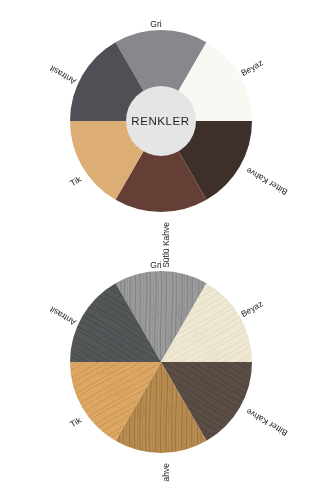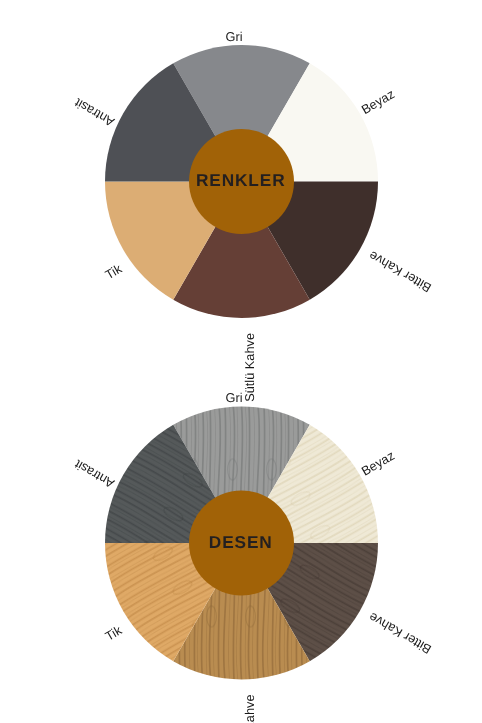--- a/index.html
+++ b/index.html
@@ -42,25 +42,24 @@
   }
   .hub {
     position: absolute;
     left: 50%;
     top: 50%;
     width: 70px;
     height: 70px;
     margin-left: -35px;
     margin-top: -35px;
     border-radius: 50%;
-    background: #a16207;
+    background: #e5e5e5;
     display: flex;
     align-items: center;
     justify-content: center;
-    font-weight: bold;
   }
   .hub-label {
     font-size: 11.5px;
     color: #231f20;
     letter-spacing: 0.6px;
     white-space: nowrap;
   }
   .seg-label {
     position: absolute;
     left: 50%;
@@ -201,23 +200,20 @@
         </defs>
       <g>
           <path d="M 91 91 L 45.50000000000002 12.191688255616072 A 91 91 0 0 1 136.5 12.191688255616086 Z" fill="url(#grain-0)"></path>
           <path d="M 91 91 L 136.5 12.191688255616086 A 91 91 0 0 1 182 91 Z" fill="url(#grain-1)"></path>
           <path d="M 91 91 L 182 91 A 91 91 0 0 1 136.5 169.8083117443839 Z" fill="url(#grain-2)"></path>
           <path d="M 91 91 L 136.5 169.8083117443839 A 91 91 0 0 1 45.50000000000002 169.80831174438393 Z" fill="url(#grain-3)"></path>
           <path d="M 91 91 L 45.50000000000002 169.80831174438393 A 91 91 0 0 1 0 91.00000000000001 Z" fill="url(#grain-4)"></path>
           <path d="M 91 91 L 0 91.00000000000001 A 91 91 0 0 1 45.49999999999996 12.191688255616114 Z" fill="url(#grain-5)"></path>
         </g>
     </svg>
-    <div class="hub">
-      <div class="hub-label">DESEN</div>
-    </div>
     <div>
         <div class="seg-label" style="transform: rotate(-90deg) translateX(96px) translateY(-50%); margin-top: 0px;"><span style="transform: rotate(90deg);">Gri</span></div>
         <div class="seg-label" style="transform: rotate(-30deg) translateX(96px) translateY(-50%);"><span>Beyaz</span></div>
         <div class="seg-label" style="transform: rotate(30deg) translateX(96px) translateY(-50%);"><span style="transform: rotate(180deg);">Bitter Kahve</span></div>
         <div class="seg-label" style="transform: rotate(90deg) translateX(96px) translateY(-50%);"><span style="transform: rotate(180deg);">Sütlü Kahve</span></div>
         <div class="seg-label" style="transform: rotate(150deg) translateX(96px) translateY(-50%);"><span style="transform: rotate(180deg);">Tik</span></div>
         <div class="seg-label" style="transform: rotate(210deg) translateX(96px) translateY(-50%);"><span>Antrasit</span></div>
       </div>
   </div>
 </div>

